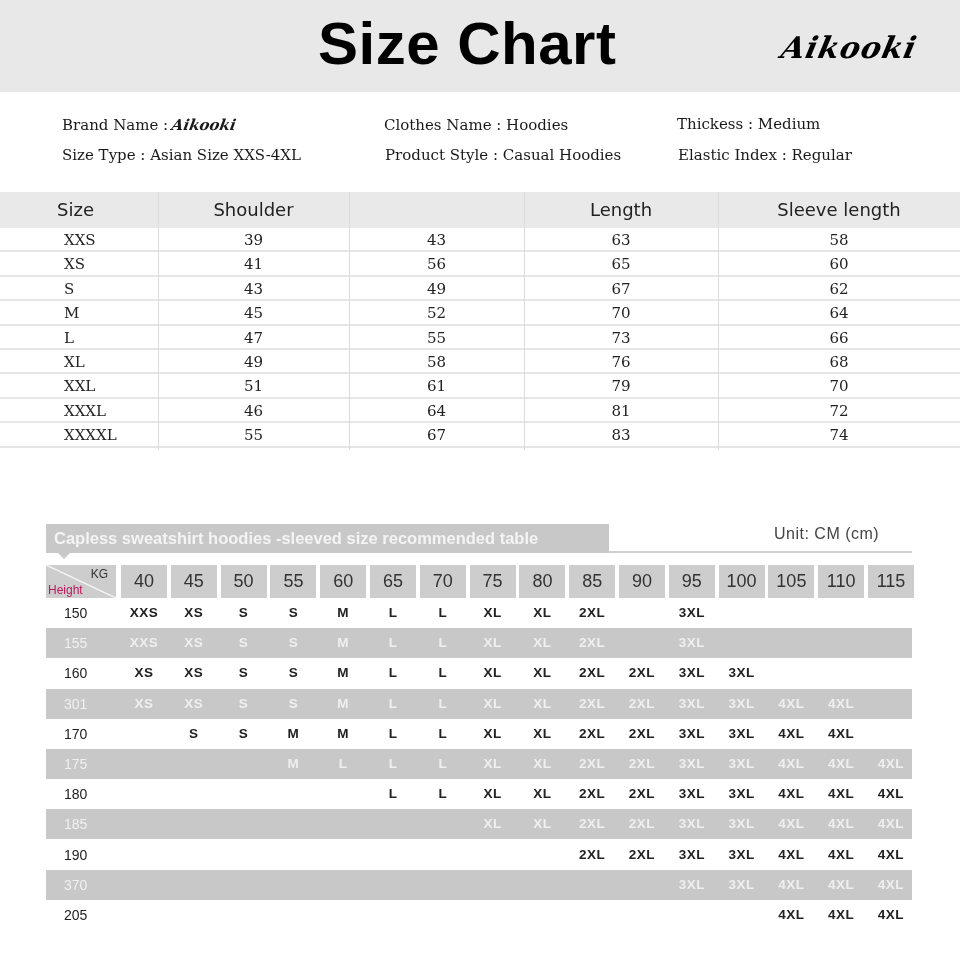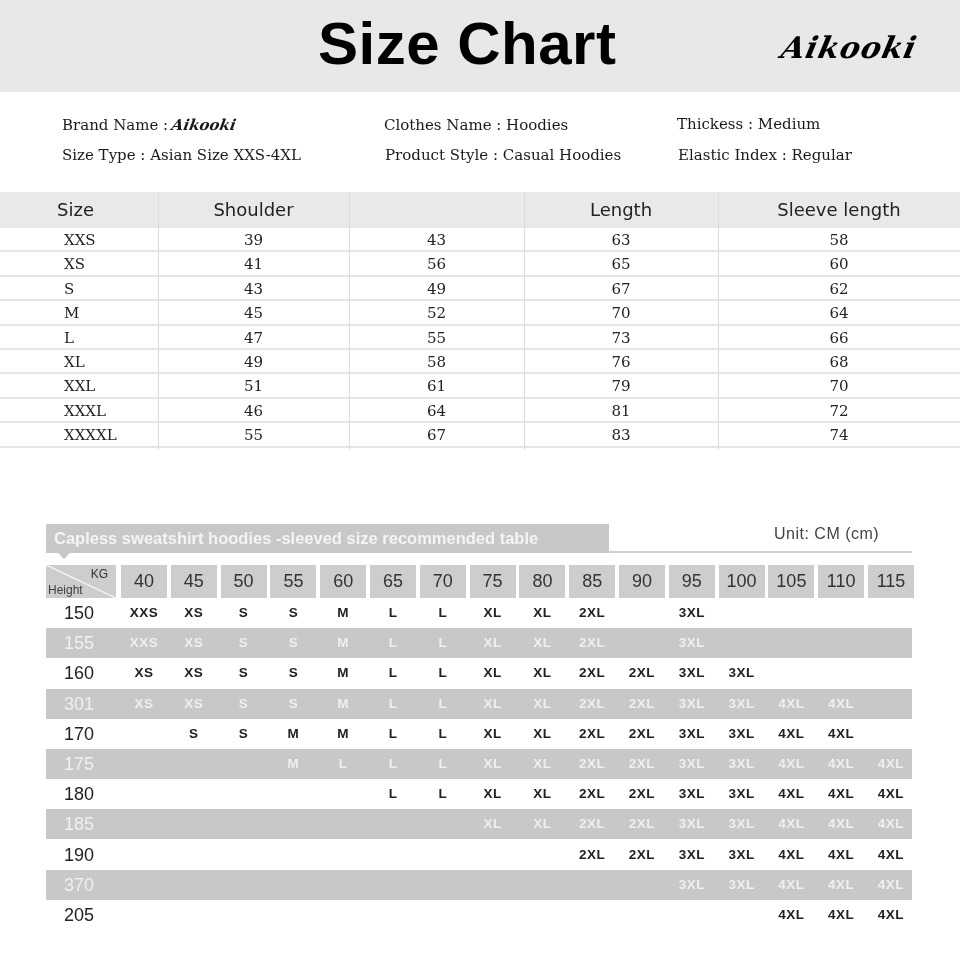--- a/index.html
+++ b/index.html
@@ -28,27 +28,27 @@
   .t1 .c4 { left: 718px; width: 242px; }
 
   .t2-banner { position: absolute; left: 46px; top: 524px; width: 563px; height: 29px; background: #c8c8c8; color: #f4f4f4; font-family: "Liberation Sans", sans-serif; font-weight: bold; font-size: 16.5px; line-height: 29px; padding-left: 8px; white-space: nowrap; }
   .t2-banner-tip { position: absolute; left: 58px; top: 553px; width: 0; height: 0; border-left: 6px solid transparent; border-right: 6px solid transparent; border-top: 6px solid #c8c8c8; }
   .t2-rule { position: absolute; left: 609px; top: 551px; width: 303px; height: 2px; background: #d0d0d0; }
   .t2-unit { position: absolute; left: 774px; top: 525px; font-family: "Liberation Sans", sans-serif; font-size: 16px; color: #444; letter-spacing: 0.5px; }
 
   .t2-corner { position: absolute; left: 46px; top: 565px; width: 70px; height: 33px; background: #cdcdcd; overflow: hidden; }
   .t2-corner svg { position: absolute; left: 0; top: 0; }
   .t2-corner .kg { position: absolute; right: 8px; top: 2px; font-family: "Liberation Sans", sans-serif; font-size: 12px; color: #333; }
-  .t2-corner .ht { position: absolute; left: 2px; bottom: 1px; font-family: "Liberation Sans", sans-serif; font-size: 12px; color: #404040; }
+  .t2-corner .ht { position: absolute; left: 2px; bottom: 1px; font-family: "Liberation Sans", sans-serif; font-size: 12px; color: #be185d; }
 
   .t2-kg { position: absolute; top: 565px; height: 33px; width: 46px; background: #cdcdcd; font-family: "Liberation Sans", sans-serif; font-size: 18px; color: #333; text-align: center; line-height: 33px; }
 
   .t2-row { position: absolute; left: 46px; width: 866px; height: 30px; }
   .t2-row.shaded { background: #c8c8c8; }
-  .t2-row .h { position: absolute; left: 18px; top: 0; line-height: 30px; font-family: "Liberation Sans", sans-serif; font-size: 18px; color: #222; }
+  .t2-row .h { position: absolute; left: 18px; top: 0; line-height: 30px; font-family: "Liberation Sans", sans-serif; font-size: 14px; color: #222; }
   .t2-row.shaded .h { color: #f0f0f0; }
   .t2-row .s { position: absolute; top: 0; width: 50px; text-align: center; line-height: 30px; font-family: "Liberation Sans", sans-serif; font-weight: bold; font-size: 13.5px; color: #222; letter-spacing: 0.5px; }
   .t2-row.shaded .s { color: #efefef; }
 </style>
 </head>
 <body>
 
 <div class="banner">
   <div class="title">Size Chart</div>
   <div class="brand">Aikooki</div>

